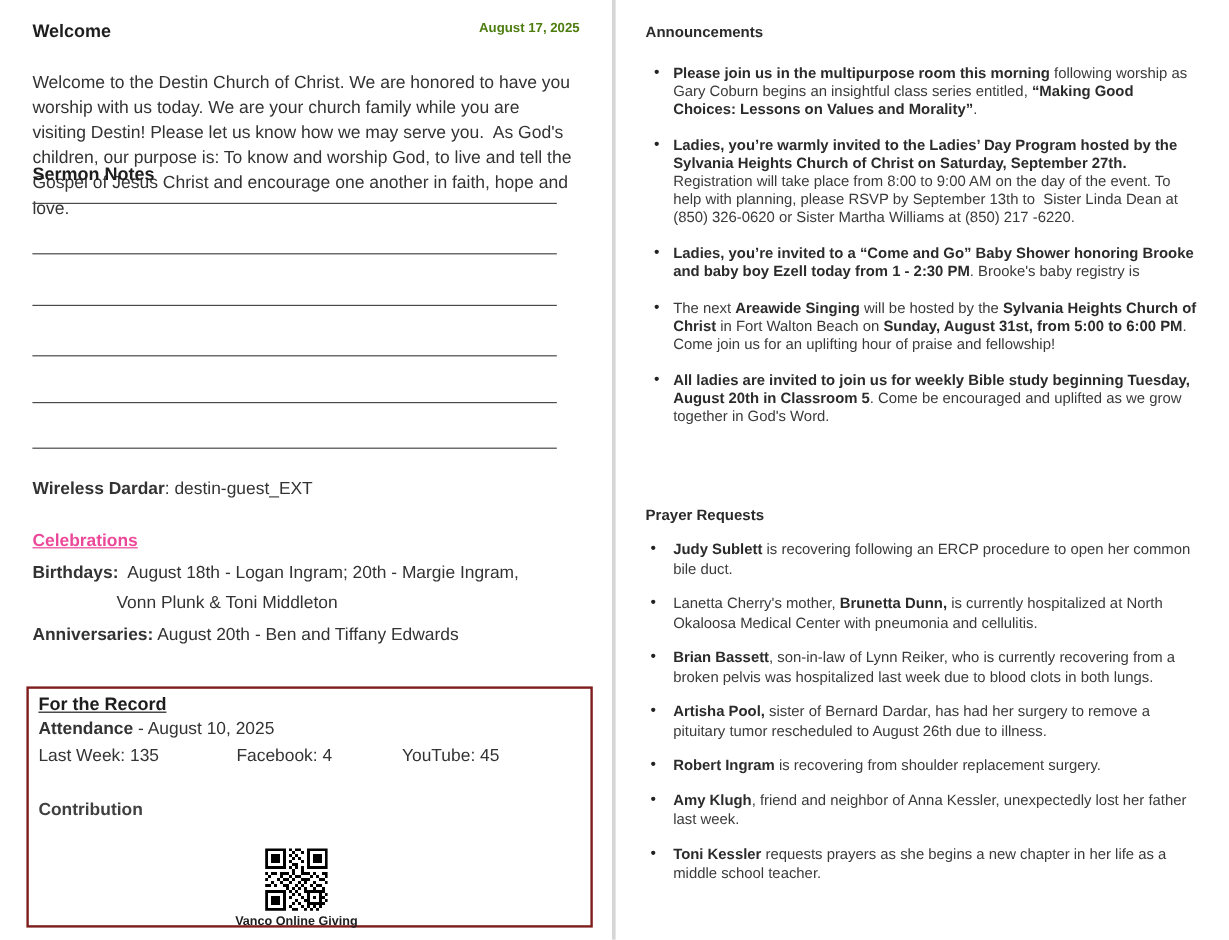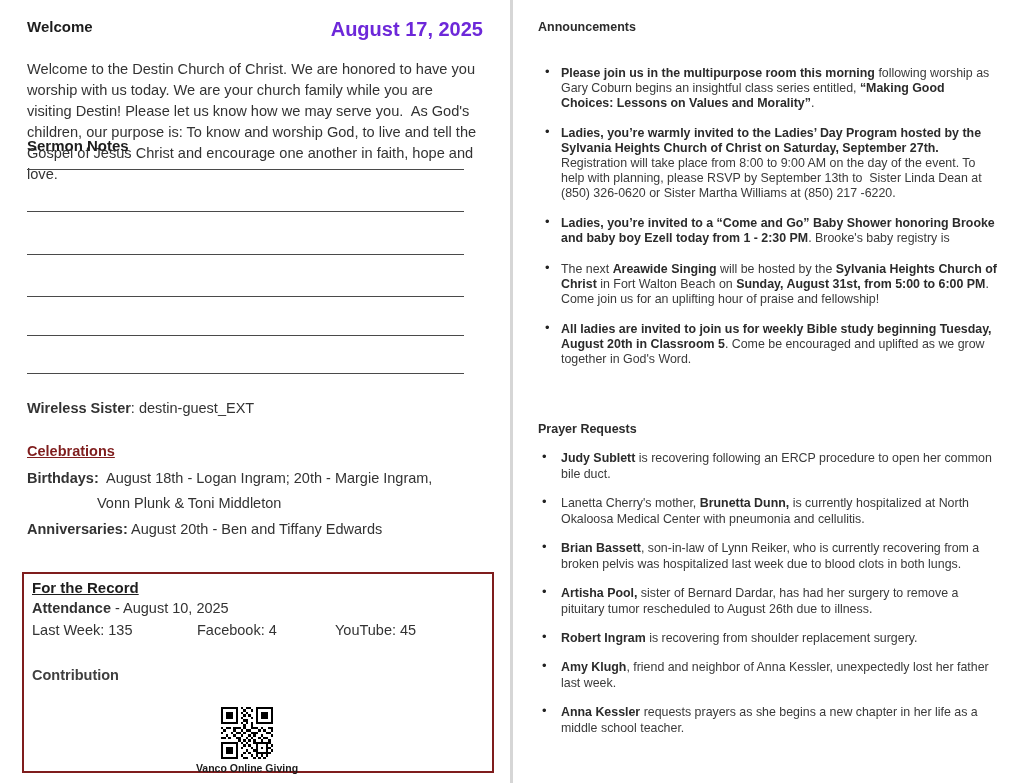--- a/index.html
+++ b/index.html
@@ -6,21 +6,21 @@
   body{
     width:1024px;height:783px;position:relative;background:#ffffff;
     font-family:"Liberation Sans","DejaVu Sans",sans-serif;color:#333;
     overflow:hidden;
   }
   .abs{position:absolute;}
   .prewrap{white-space:pre-wrap;}
   
   .left-page{position:absolute;left:0;top:0;width:510px;height:783px;}
   .lp-title{left:27px;top:18px;font-size:15px;font-weight:bold;color:#1d1d1d;}
-  .lp-date{right:27px;top:18px;font-size:20px;font-weight:bold;color:#6d28d9;}
+  .lp-date{right:27px;top:18px;font-size:11px;font-weight:bold;color:#4d7c0f;}
   .lp-paragraph{left:27px;top:44px;width:452px;font-size:14.6px;line-height:21px;color:#333;}
   .lp-h2{left:27px;top:137px;font-size:15px;font-weight:bold;color:#1d1d1d;}
   .note-line{left:27px;width:437px;height:0;border-bottom:1.5px solid #4a4a4a;}
   .lp-line{font-size:14.5px;line-height:21px;}
   .underline{text-decoration:underline;}
   .bold{font-weight:bold;}
   
   .record-box{position:absolute;left:22px;top:572px;width:468px;height:197px;border:2px solid #7f1d1d;}
   .rb-heading{left:8px;top:5px;font-size:15px;font-weight:bold;color:#1d1d1d;text-decoration:underline;}
   .rb-attendance{left:8px;top:26px;font-size:14.5px;}
@@ -31,21 +31,21 @@
   .rb-qr{left:197px;top:133px;width:52px;height:52px;}
   .rb-caption{left:138px;top:188px;width:170px;text-align:center;font-size:10.5px;font-weight:bold;color:#1d1d1d;}
   
   .divider{position:absolute;left:510px;top:0;width:3px;height:783px;background:#d6d6d6;}
   
   .right-page{position:absolute;left:514px;top:0;width:445px;height:783px;}
   .rp-h{left:24px;font-size:12.5px;font-weight:bold;color:#2b2b2b;}
   .rp-list{position:absolute;left:24px;margin:0;padding:0;list-style:none;width:462px;}
   .rp-list li{position:relative;padding-left:23px;font-size:12.4px;color:#3a3a3a;}
   .rp-list li::before{content:"\2022";position:absolute;top:-1px;font-size:13px;color:#222;}
-  .ann-list li{line-height:14.8px;margin-bottom:16px;margin-top:12px;}
+  .ann-list li{line-height:14.8px;margin-bottom:16px;}
   .ann-list li::before{left:7px;}
   .pr-list li{line-height:16px;margin-bottom:13px;}
   .pr-list li::before{left:4px;}
   .rp-list .bold{color:#2b2b2b;}
 </style>
 </head>
 <body>
 
 <section class="left-page">
 
@@ -56,23 +56,23 @@
 
   <div class="abs lp-h2">Sermon Notes</div>
 
   <div class="abs note-line" style="top:169px"></div>
   <div class="abs note-line" style="top:211px"></div>
   <div class="abs note-line" style="top:254px"></div>
   <div class="abs note-line" style="top:296px"></div>
   <div class="abs note-line" style="top:335px"></div>
   <div class="abs note-line" style="top:373px"></div>
 
-  <div class="abs lp-line" style="left:27px;top:398px"><span class="bold">Wireless Sister</span><span>: destin-guest_EXT</span></div>
+  <div class="abs lp-line" style="left:27px;top:398px"><span class="bold">Wireless Dardar</span><span>: destin-guest_EXT</span></div>
 
-  <div class="abs lp-line bold underline" style="left:27px;top:441px;color:#7f1d1d">Celebrations</div>
+  <div class="abs lp-line bold underline" style="left:27px;top:441px;color:#ec4899">Celebrations</div>
   <div class="abs lp-line prewrap" style="left:27px;top:468px"><span class="bold">Birthdays:</span><span>  August 18th - Logan Ingram; 20th - Margie Ingram,</span></div>
   <div class="abs lp-line" style="left:97px;top:493px">Vonn Plunk &amp; Toni Middleton</div>
   <div class="abs lp-line prewrap" style="left:27px;top:519px"><span class="bold">Anniversaries:</span><span> August 20th - Ben and Tiffany Edwards</span></div>
 
   <div class="record-box">
     <div class="abs rb-heading">For the Record</div>
     <div class="abs rb-attendance"><span class="bold">Attendance</span><span> - August 10, 2025</span></div>
     <div class="abs rb-stat0">Last Week: 135</div>
     <div class="abs rb-stat1">Facebook: 4</div>
     <div class="abs rb-stat2">YouTube: 45</div>
@@ -113,15 +113,15 @@
   </ul>
 
   <div class="abs rp-h" style="top:422px">Prayer Requests</div>
   <ul class="rp-list pr-list" style="top:450px">
     <li class="prewrap"><span class="bold">Judy Sublett</span><span> is recovering following an ERCP procedure to open her common bile duct.</span></li>
     <li class="prewrap"><span>Lanetta Cherry's mother, </span><span class="bold">Brunetta Dunn,</span><span> is currently hospitalized at North Okaloosa Medical Center with pneumonia and cellulitis.</span></li>
     <li class="prewrap"><span class="bold">Brian Bassett</span><span>, son-in-law of Lynn Reiker, who is currently recovering from a broken pelvis was hospitalized last week due to blood clots in both lungs.</span></li>
     <li class="prewrap"><span class="bold">Artisha Pool,</span><span> sister of Bernard Dardar, has had her surgery to remove a pituitary tumor rescheduled to August 26th due to illness.</span></li>
     <li class="prewrap"><span class="bold">Robert Ingram</span><span> is recovering from shoulder replacement surgery.</span></li>
     <li class="prewrap"><span class="bold">Amy Klugh</span><span>, friend and neighbor of Anna Kessler, unexpectedly lost her father last week.</span></li>
-    <li class="prewrap"><span class="bold">Anna Kessler</span><span> requests prayers as she begins a new chapter in her life as a middle school teacher.</span></li>
+    <li class="prewrap"><span class="bold">Toni Kessler</span><span> requests prayers as she begins a new chapter in her life as a middle school teacher.</span></li>
   </ul>
 </section>
 
 </body></html>

